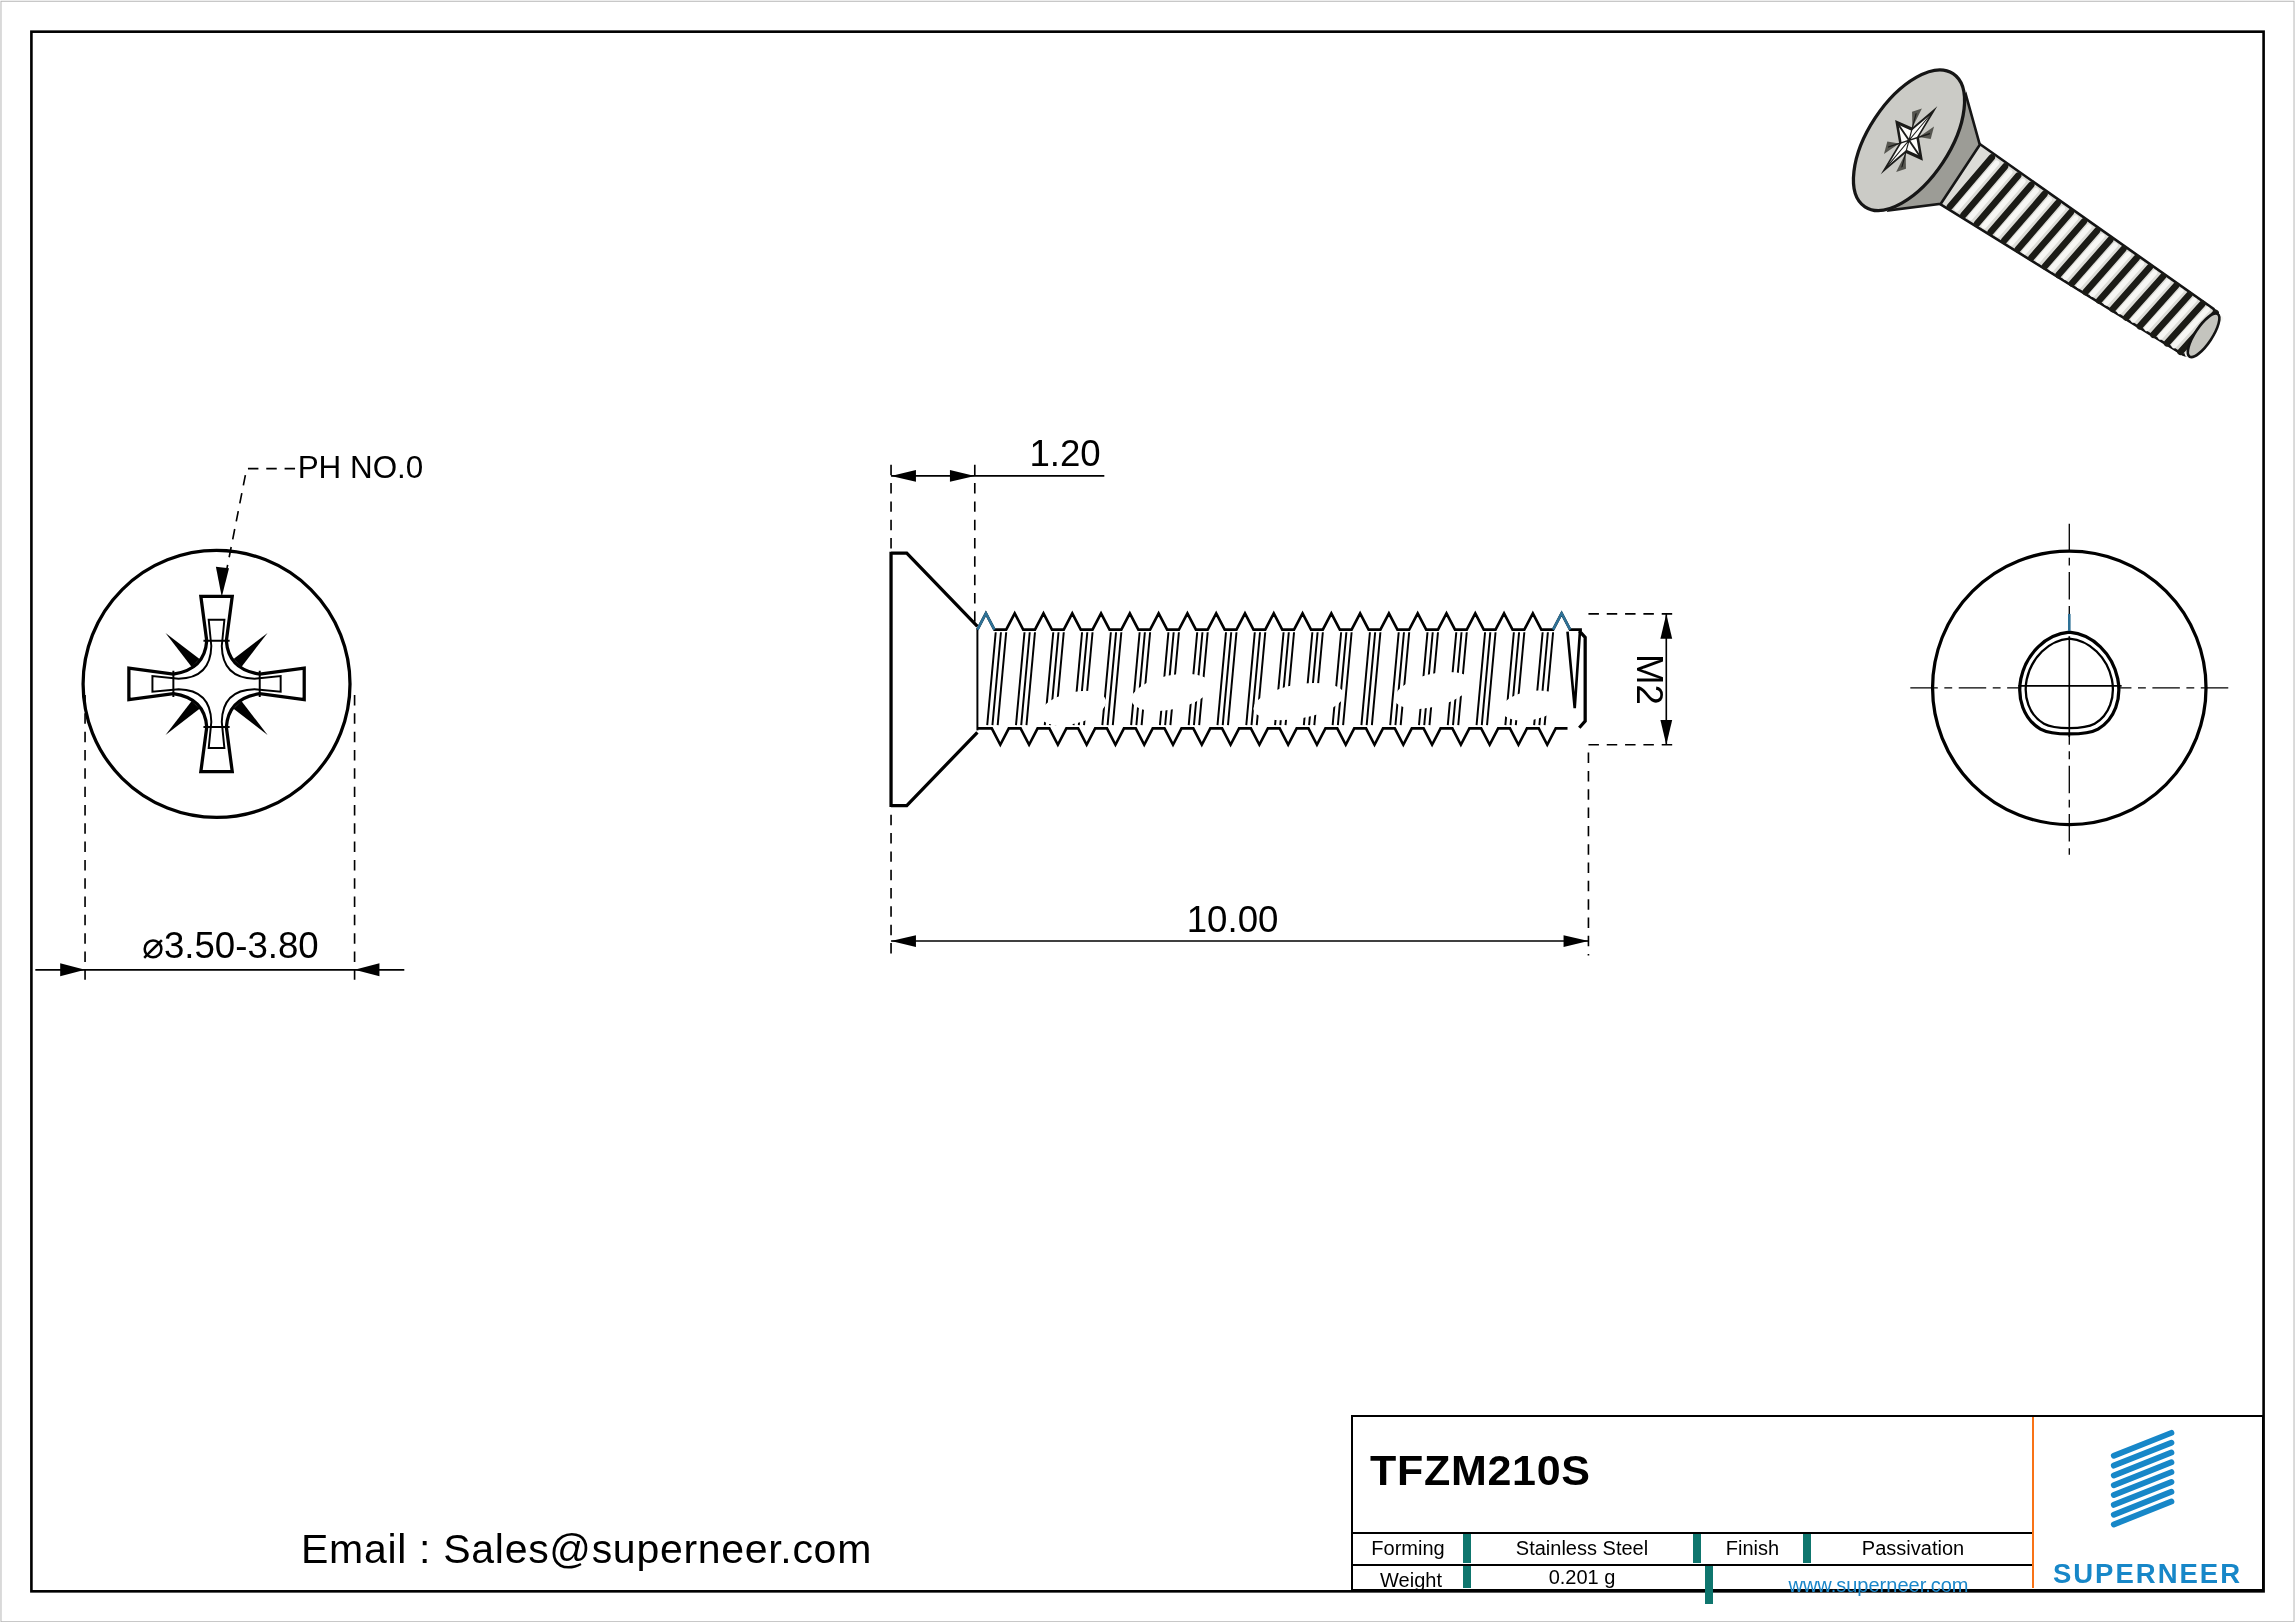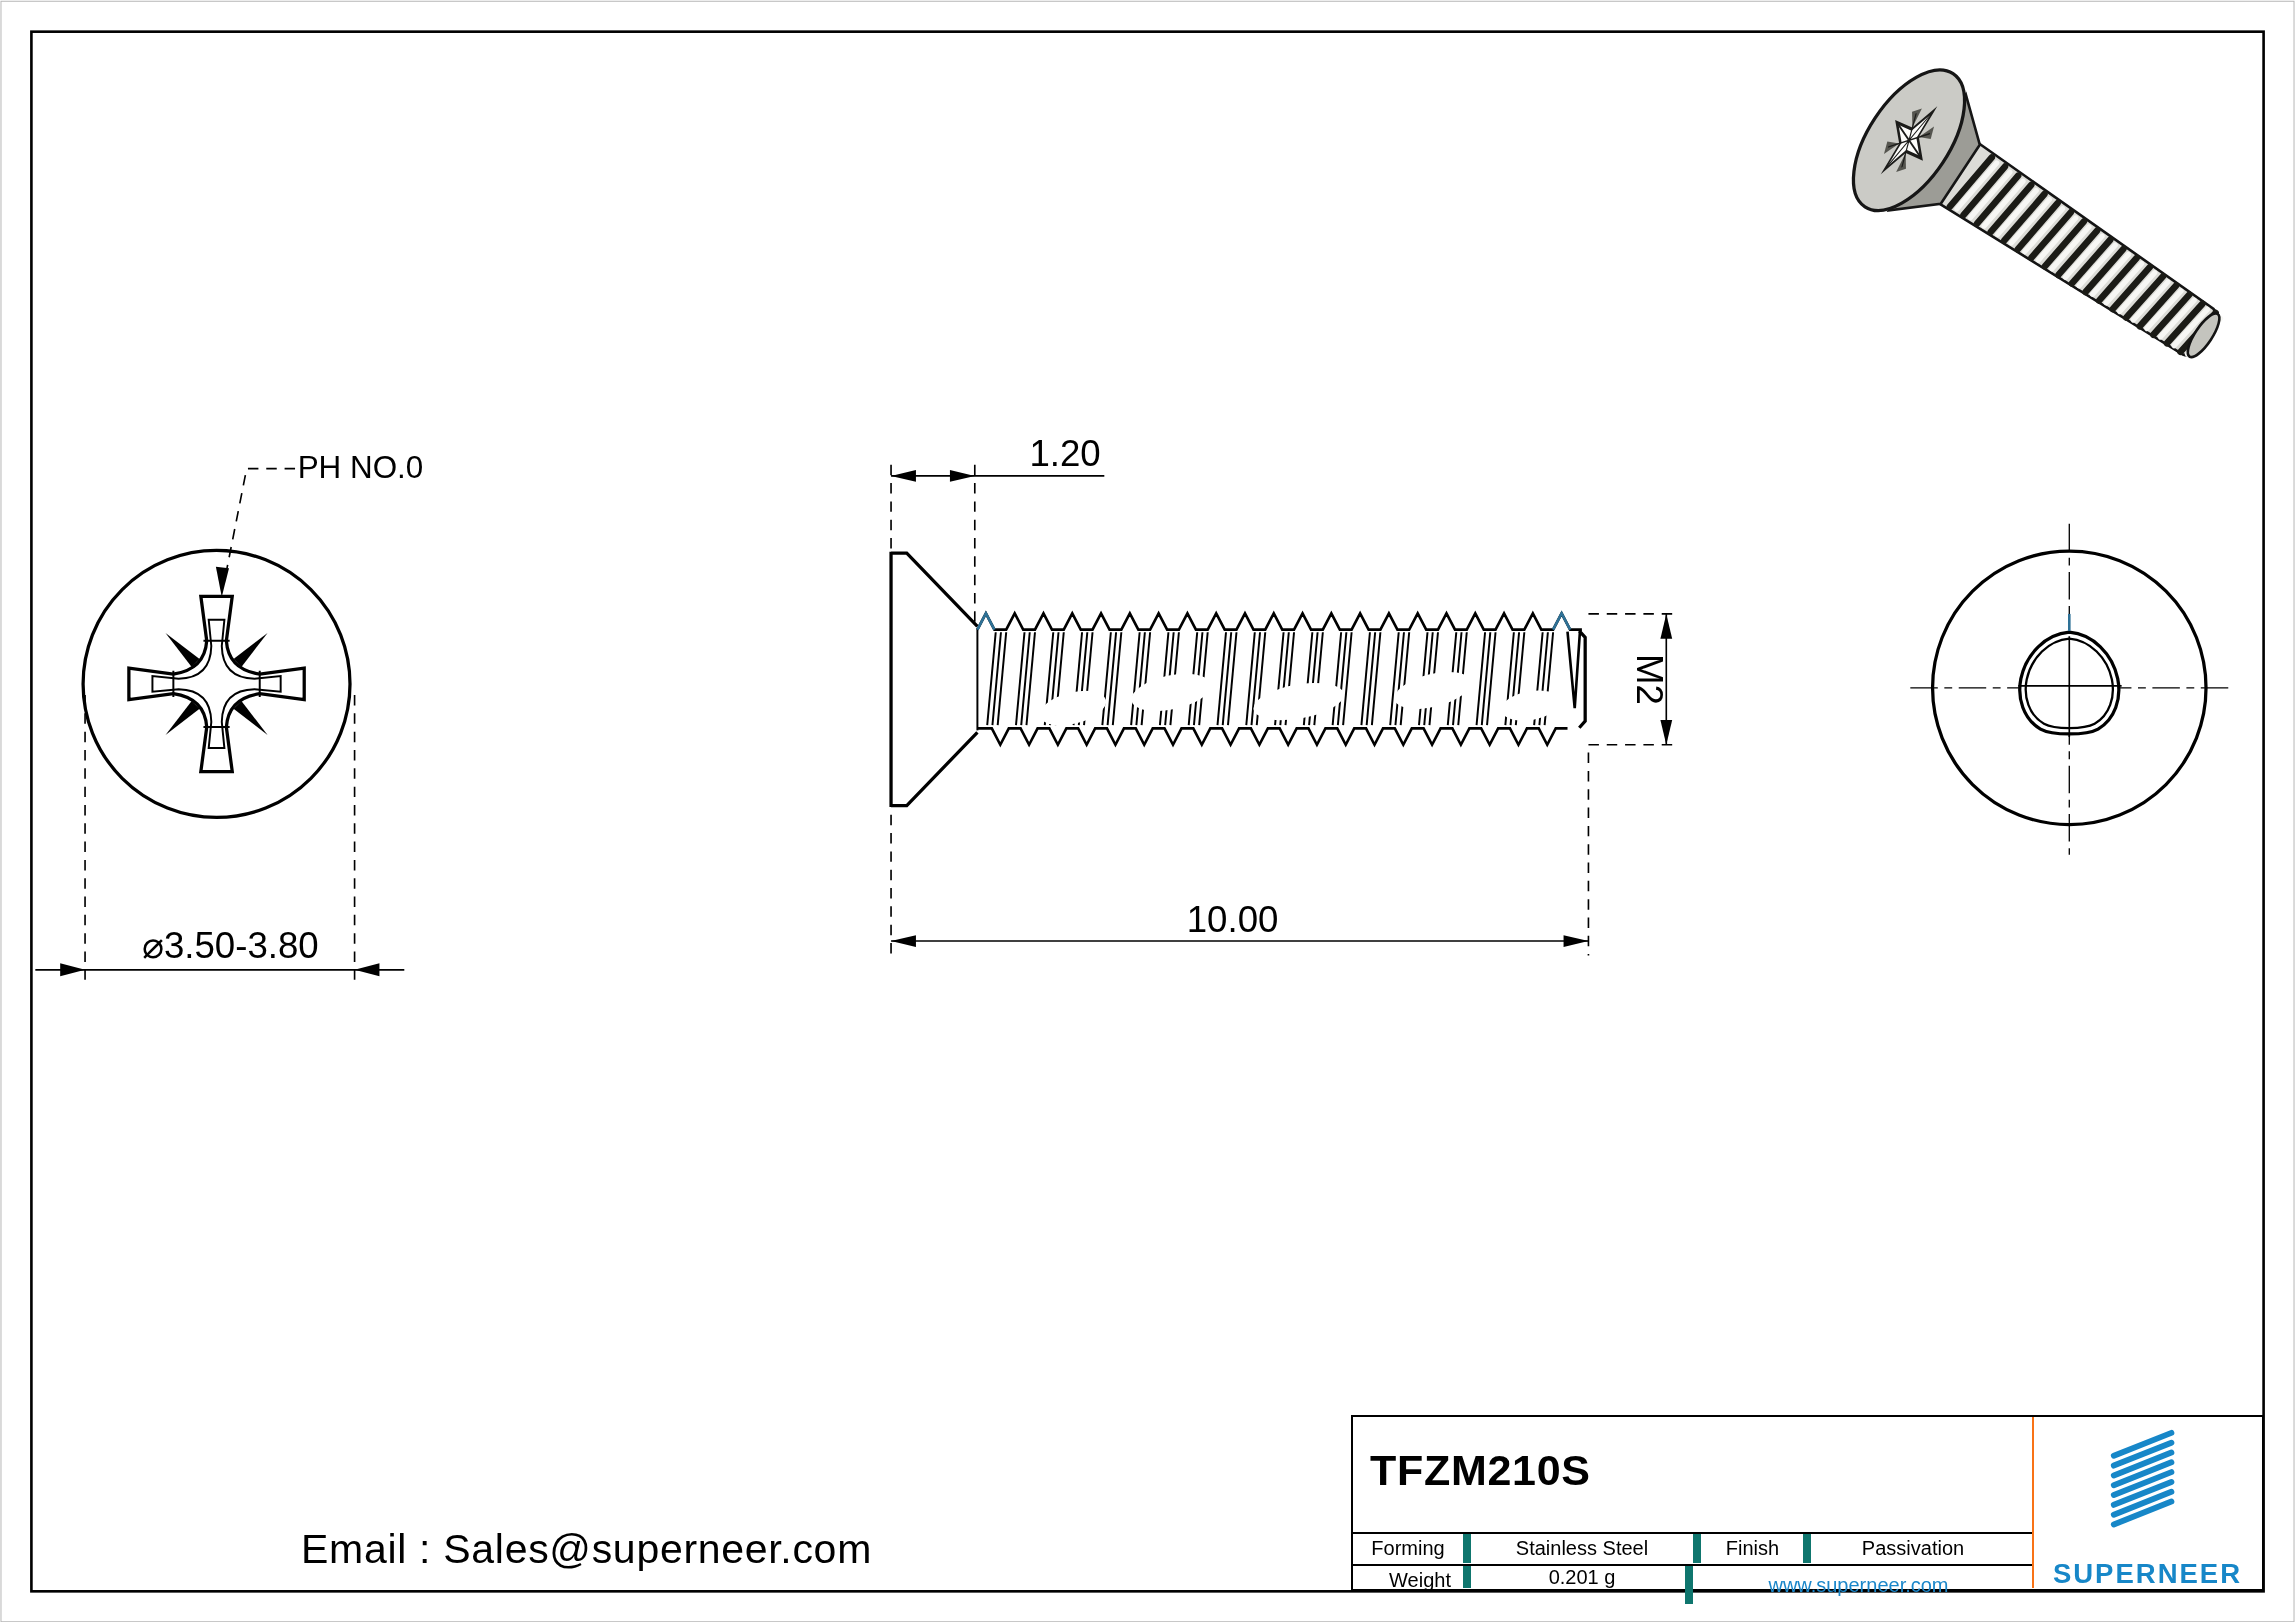--- a/index.html
+++ b/index.html
@@ -256,23 +256,23 @@
   <div class="tb-part">TFZM210S</div>
 
   <div class="tb-line-h" style="top:115px;width:679px;"></div>
 
   <div class="cell" style="left:0;top:117px;width:110px;height:29.4px;">Forming</div>
   <div class="cell vline" style="left:110px;top:117px;width:230px;height:29.4px;">Stainless Steel</div>
   <div class="cell vline" style="left:340px;top:117px;width:111px;height:29.4px;">Finish</div>
   <div class="cell vline" style="left:450px;top:117px;width:212px;height:29.4px;">Passivation</div>
   <div class="tb-line-h" style="top:147px;width:679px;"></div>
 
-  <div class="cell" style="left:12px;top:149px;width:110px;height:28px;">Weight</div>
+  <div class="cell" style="left:3px;top:149px;width:110px;height:28px;">Weight</div>
   <div class="cell vline" style="left:110px;top:149px;width:230px;height:22px;">0.201 g</div>
-  <div class="cell vline link" style="left:332px;top:149px;width:339px;height:38px;text-align:right;">www.superneer.com</div>
+  <div class="cell vline link" style="left:352px;top:149px;width:339px;height:38px;text-align:right;">www.superneer.com</div>
 
   <div class="logo-col">
     <svg width="229" height="141" viewBox="0 0 350 215">
       <g stroke="var(--brand_blue,#1787c8)" stroke-width="9" stroke-linecap="round">
         <line x1="122" y1="59" x2="210" y2="24"></line>
         <line x1="122" y1="74" x2="210" y2="39"></line>
         <line x1="122" y1="89" x2="210" y2="54"></line>
         <line x1="122" y1="104" x2="210" y2="69"></line>
         <line x1="122" y1="119" x2="210" y2="84"></line>
         <line x1="122" y1="134" x2="210" y2="99"></line>

